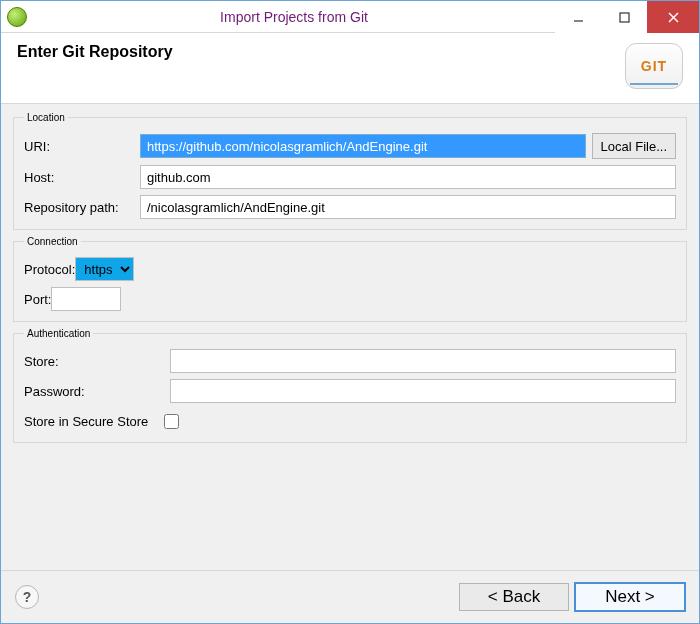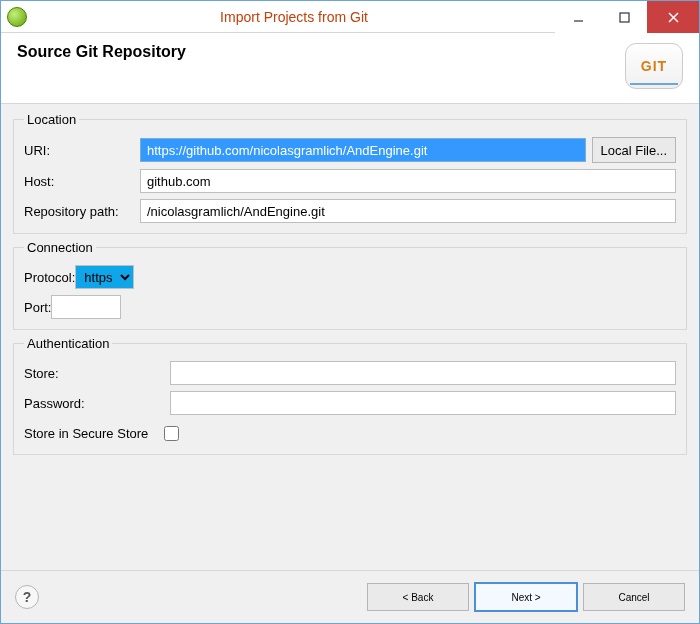--- a/index.html
+++ b/index.html
@@ -29,21 +29,21 @@
     width: 20px; height: 20px;
     margin: 0 6px;
     background: radial-gradient(circle at 35% 35%, #c4f07a, #5fa000);
     border-radius: 50%;
     border: 1px solid #4b7f00;
   }
   .titlebar .title {
     flex: 1;
     text-align: center;
     font-size: 14px;
-    color: #c2410c;
+    color: #701a75;
   }
   .window-controls { display:flex; height:100%; }
   .win-btn {
     width: 46px; height: 32px;
     display:flex; align-items:center; justify-content:center;
     background:#fff;
     border:none;
     font-size: 14px;
     color:#333;
   }
@@ -101,21 +101,21 @@
   }
 
   fieldset {
     border:1px solid #d7d7d7;
     border-radius:0;
     margin:0;
     padding: 4px 10px 10px 10px;
     background:#f0f0f0;
   }
   legend {
-    font-size:13px;
+    font-size:10px;
     padding:0 3px;
     color:#000;
   }
 
   .row {
     display:flex;
     align-items:center;
     margin-top:6px;
     gap:6px;
   }
@@ -183,25 +183,25 @@
     border:1px solid #b5b5b5;
     border-radius:50%;
     background:#f7f7f7;
     display:flex;align-items:center;justify-content:center;
     font-size:14px;
     color:#555;
     font-weight:600;
     margin-right:auto;
   }
   .footer-btn {
-    width:102px;
+    width:110px;
     height:28px;
     background:#eaeaea;
     border:1px solid #b5b5b5;
-    font-size:10px;
+    font-size:17px;
     font-family:inherit;
   }
   .footer-btn.default {
     border:1px solid #4a90d9;
     outline:1px solid #4a90d9;
     background:#f4f9ff;
   }
   .footer-btn:disabled {
     color:#999;
   }
@@ -227,21 +227,21 @@
       <svg viewBox="0 0 11 11">
           <line x1="1" y1="1" x2="10" y2="10" stroke="#fff" stroke-width="1.4"></line>
           <line x1="10" y1="1" x2="1" y2="10" stroke="#fff" stroke-width="1.4"></line>
         </svg>
     </button>
   </div>
 </div>
 
 <div class="header">
   <div class="header-text">
-    <h1>Source Git Repository</h1>
+    <h1>Enter Git Repository</h1>
   </div>
   <div class="git-badge">GIT</div>
 </div>
 
 <div class="body">
 
   <fieldset>
     <legend>Location</legend>
 
     <div class="row">
@@ -297,14 +297,13 @@
   </fieldset>
 
 </div>
 
 <div class="footer">
   <div class="help-btn">
     <span>?</span>
   </div>
   <button class="footer-btn">&lt; Back</button>
   <button class="footer-btn default">Next &gt;</button>
-  <button class="footer-btn">Cancel</button>
 </div>
 
 </body></html>

